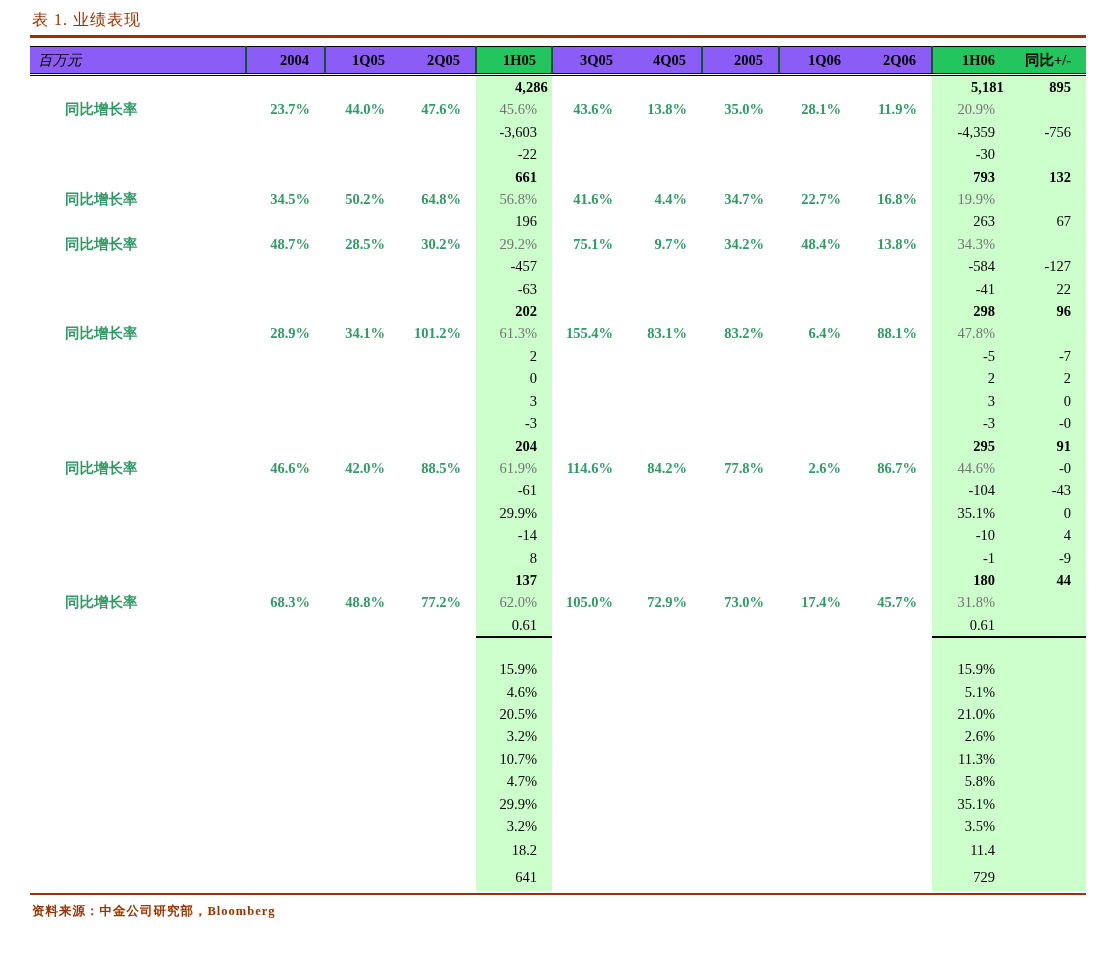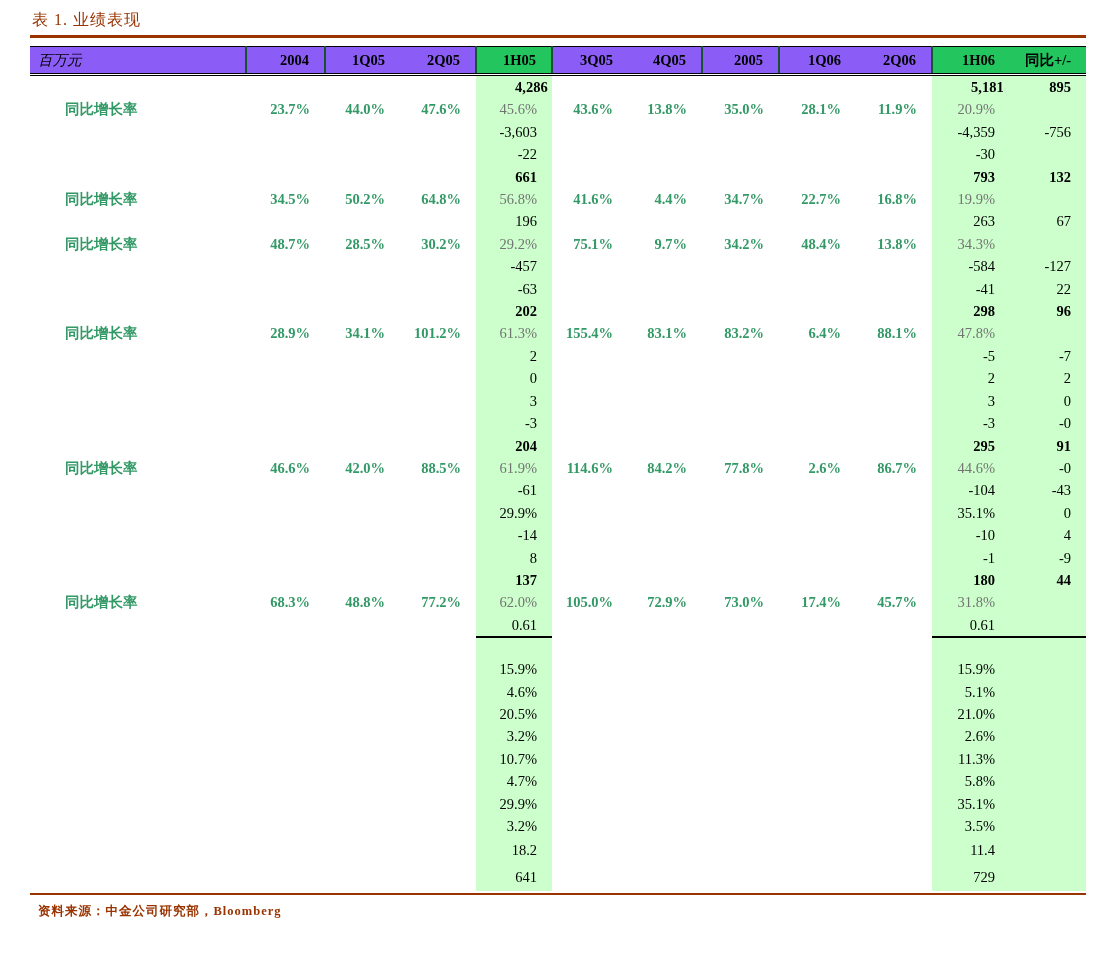--- a/index.html
+++ b/index.html
@@ -30,21 +30,21 @@
   td.hl{background:#CCFFCC;}
   tr.r-bold td{font-weight:bold;padding-left:39px;}
   tr.r-growth td{color:#339966;font-weight:bold;}
   tr.r-growth td.hl{color:#737373;font-weight:normal;}
   tr.r-growth td:last-child{color:#000;font-weight:normal;}
   tr.r-spacer td{height:20px;line-height:20px;}
   tr.r-tall td{height:27px;line-height:27px;}
   tr.end-sec td.hl{border-bottom:2px solid #000;}
   .footer{
     font-size:12.5px;font-weight:bold;color:#993300;
-    margin:8px 0 0 8px;letter-spacing:1px;
+    margin:8px 0 0 2px;letter-spacing:1px;
   }
 </style>
 </head>
 <body>
 
 <div class="page">
   <div class="title">表 1. 业绩表现</div>
   <div class="rule-top"></div>
 
   <table>

